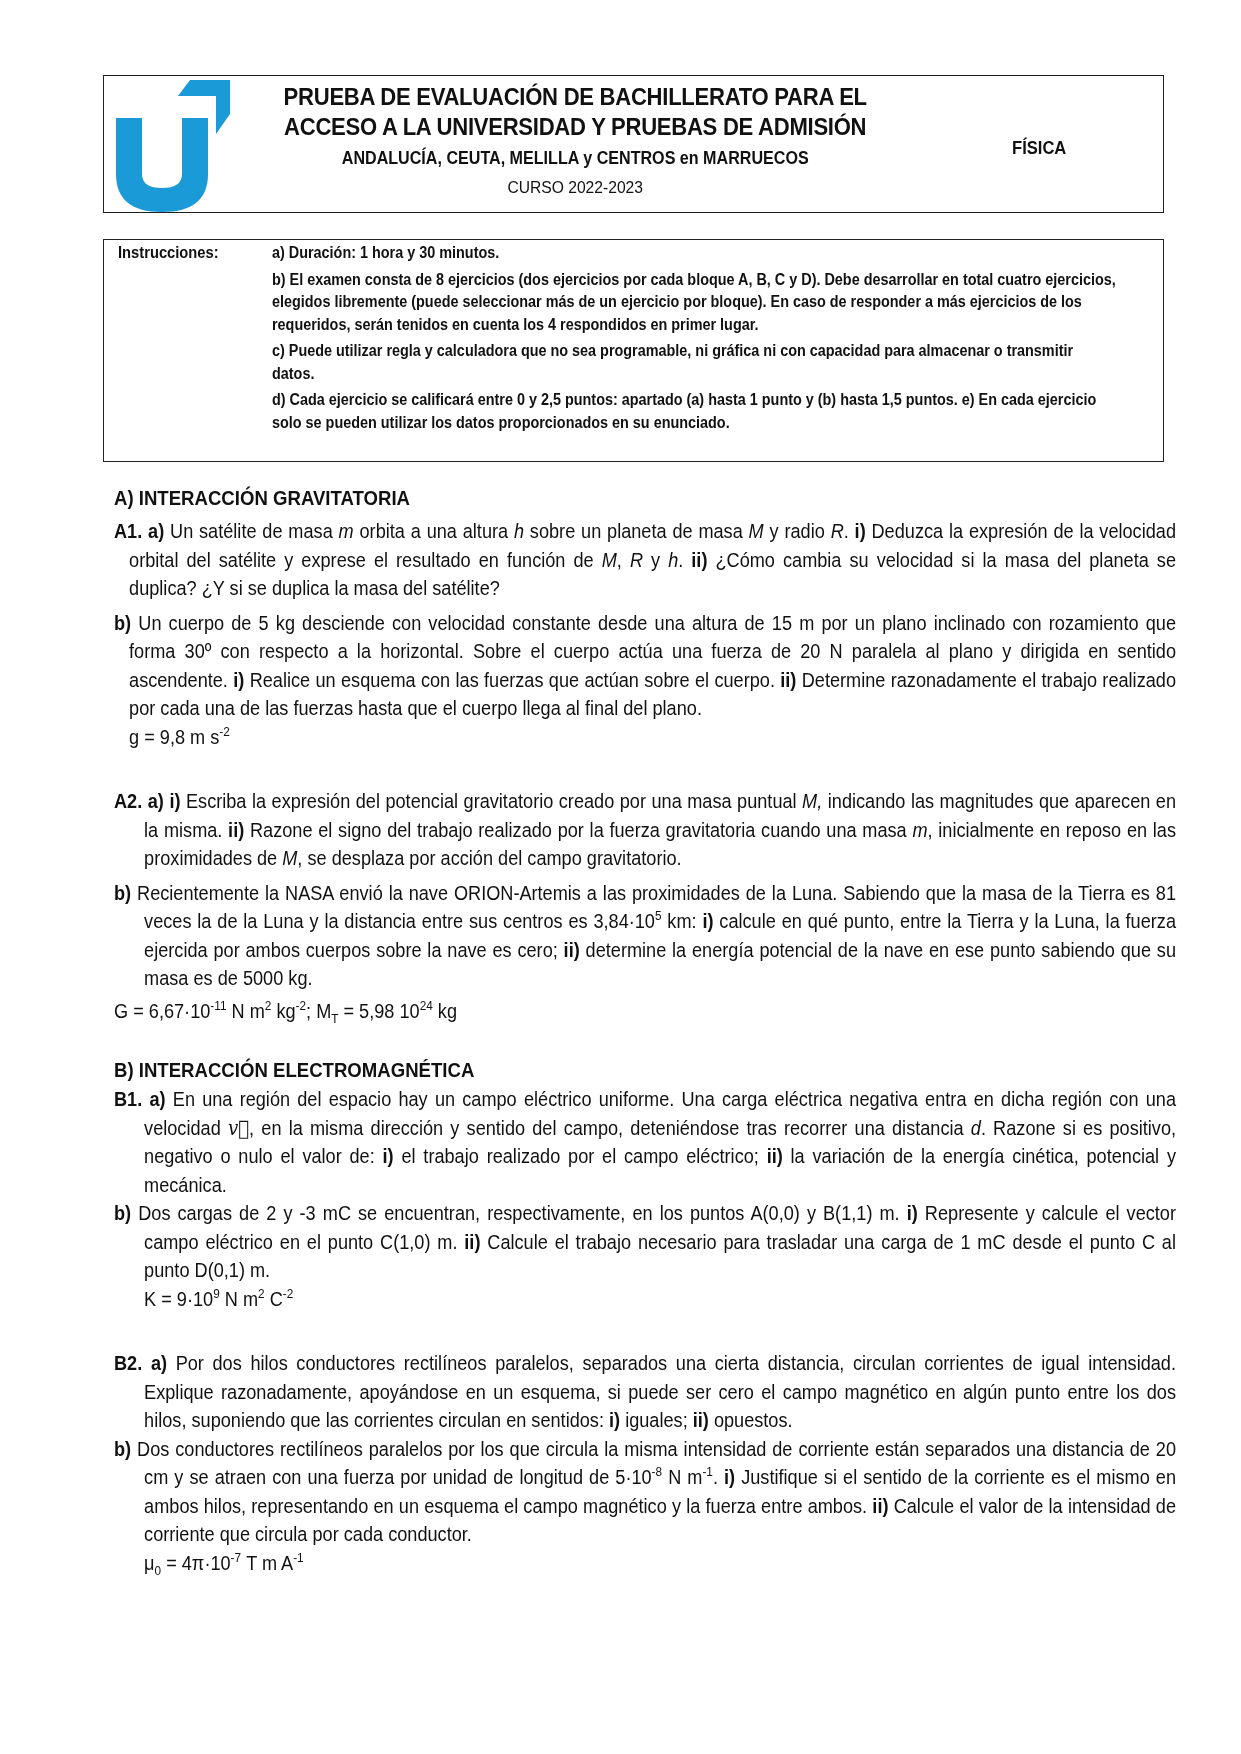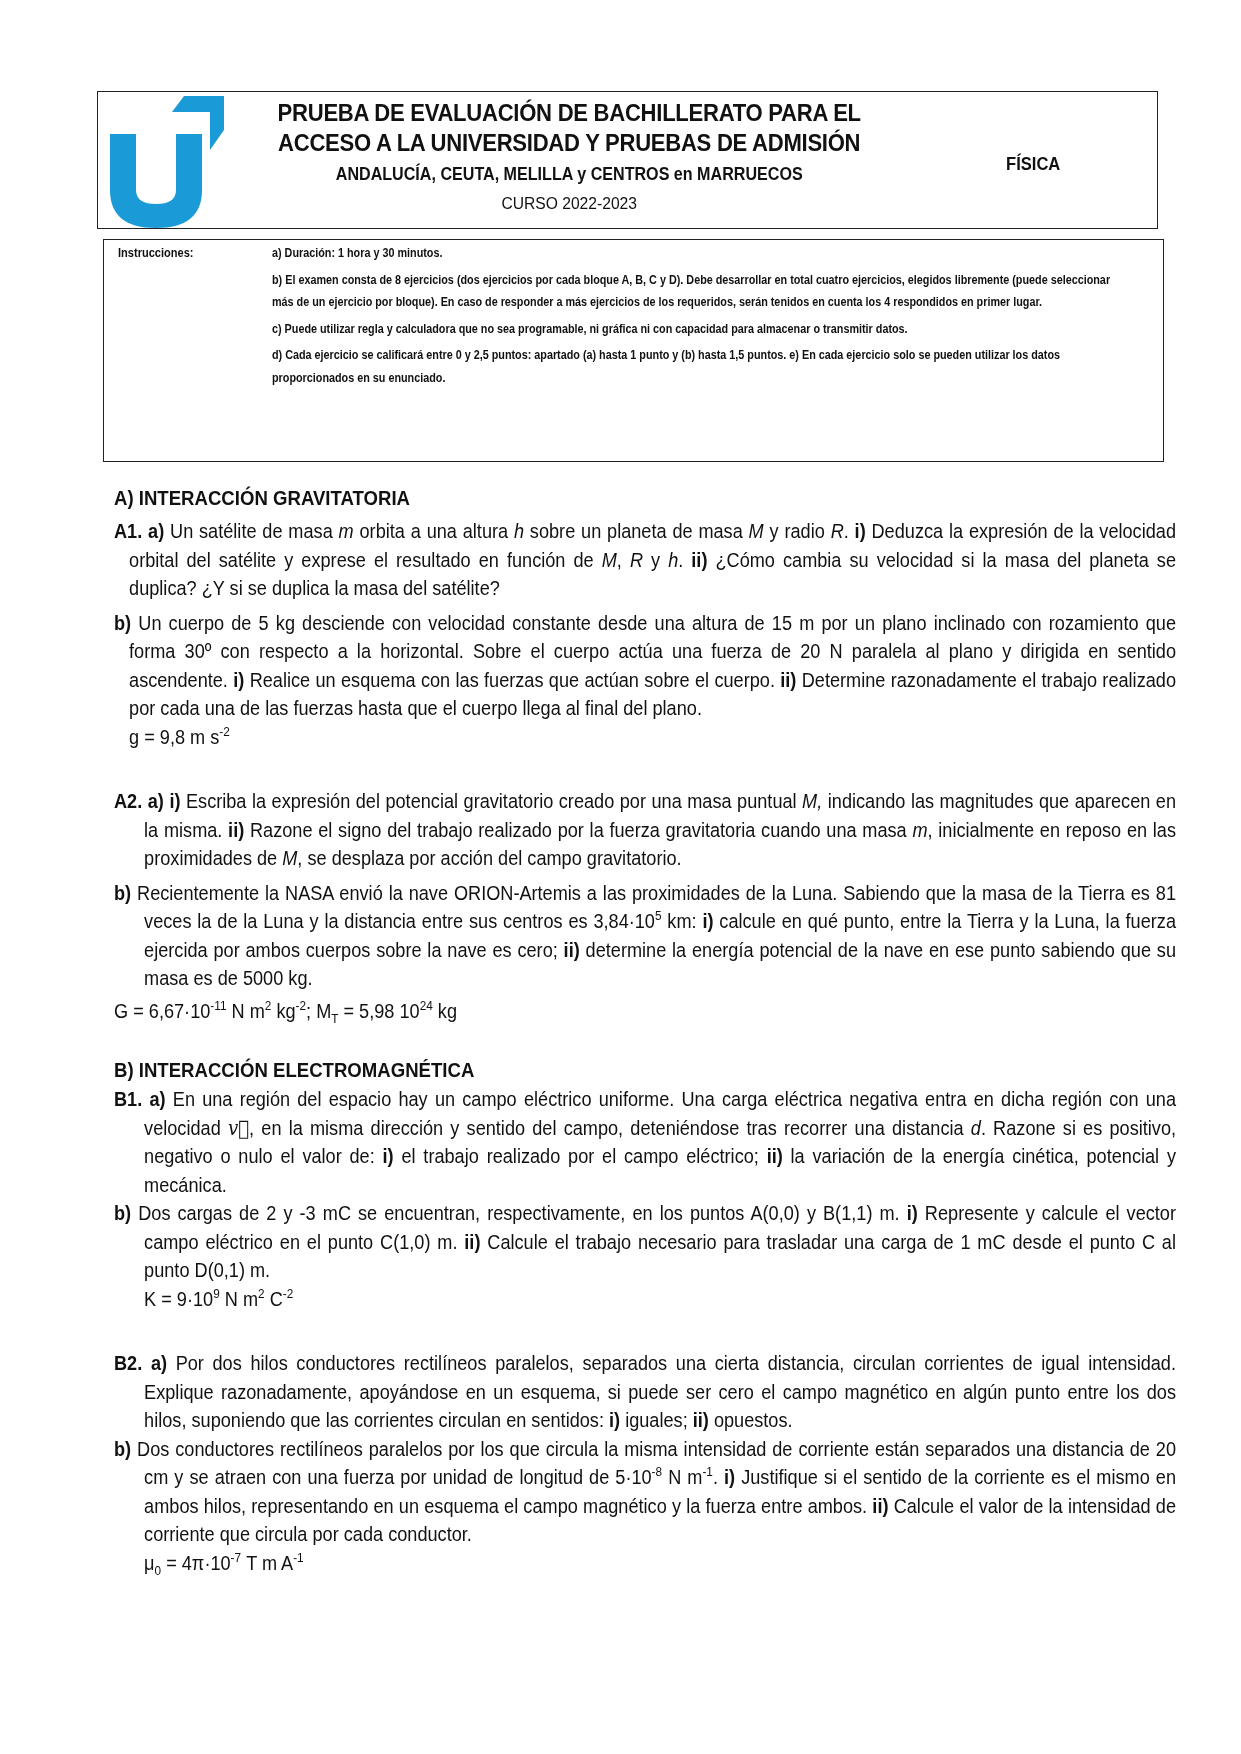--- a/index.html
+++ b/index.html
@@ -1,35 +1,35 @@
 <!DOCTYPE html>
 <html><head>
 <meta charset="utf-8">
 <style>
   html, body { margin: 0; padding: 0; background: #ffffff; }
   body { width: 1241px; height: 1754px; position: relative; overflow: hidden;
          font-family: "Liberation Sans", sans-serif; color: #111; }
 
-  .header-box { position: absolute; left: 97px; top: 75px; width: 1061px; height: 138px;
-                border: 1.5px solid #222; box-sizing: border-box; margin-top: 16px; }
+  .header-box { position: absolute; left: 103px; top: 75px; width: 1061px; height: 138px;
+                border: 1.5px solid #222; box-sizing: border-box; }
   .logo { position: absolute; left: 8px; top: 2px; width: 120px; height: 134px; }
   .h-title { position: absolute; left: 140px; top: 6px; width: 720px; text-align: center;
              font-weight: bold; font-size: 24px; line-height: 30px; letter-spacing: -0.3px;
              transform: scaleX(0.92); transform-origin: left top; }
   .h-title div { white-space: nowrap; }
   .h-region { position: absolute; left: 140px; top: 72px; width: 720px; text-align: center;
               font-weight: bold; font-size: 17.5px; transform: scaleX(0.92); transform-origin: left top; white-space: nowrap; }
   .h-course { position: absolute; left: 140px; top: 102px; width: 720px; text-align: center;
               font-size: 17px; transform: scaleX(0.92); transform-origin: left top; white-space: nowrap; }
   .h-subject { position: absolute; left: 880px; top: 62px; width: 120px; text-align: center;
                font-weight: bold; font-size: 18px; transform: scaleX(0.92); transform-origin: left top; }
 
   .instr-box { position: absolute; left: 103px; top: 239px; width: 1061px; height: 223px;
                border: 1.5px solid #222; box-sizing: border-box; font-weight: bold;
-               font-size: 12px; line-height: 22.5px; }
+               font-size: 16px; line-height: 22.5px; }
   .instr-label { position: absolute; left: 14px; top: 2px; transform: scaleX(0.92); transform-origin: left top; }
   .instr-list { position: absolute; left: 168px; top: 2px; width: 940px;
                 transform: scaleX(0.90); transform-origin: left top; }
   .instr-item { margin-bottom: 4px; }
 
   .content { position: absolute; left: 114px; top: 483px; width: 1062px; font-size: 20.5px; line-height: 28.5px; }
   .content .scale { transform: scaleX(0.885); transform-origin: left top; width: 1200px; }
   .sec-title { font-weight: bold; font-size: 21px; line-height: 30px; margin-bottom: 4px; }
   .para { text-align: justify; text-align-last: left; }
   .hang1 { padding-left: 17px; text-indent: -17px; }

